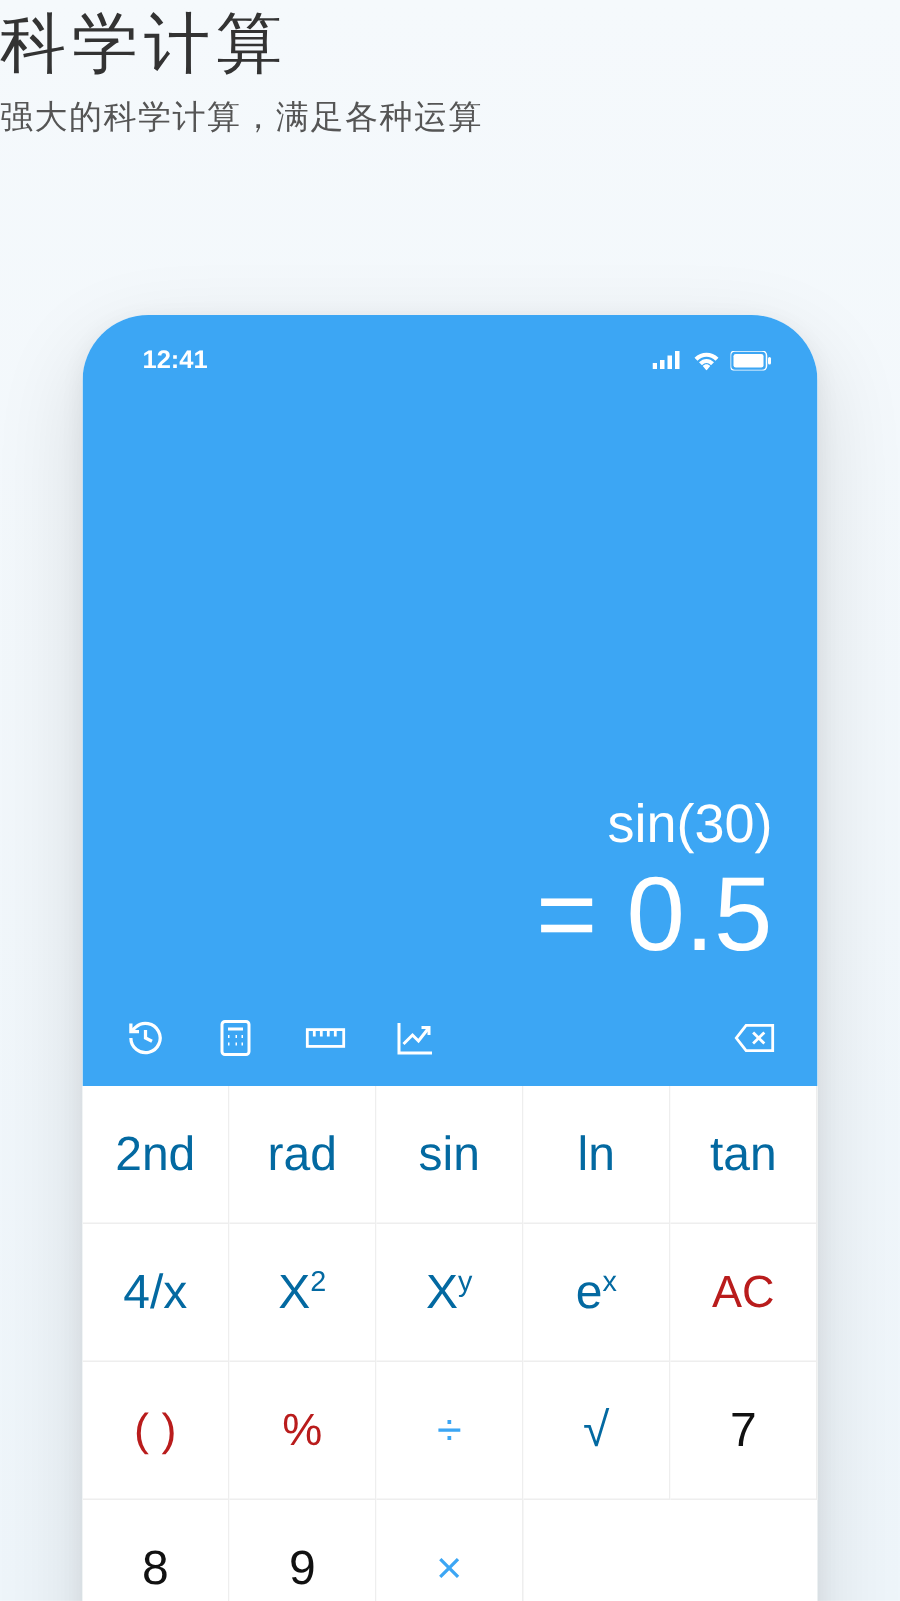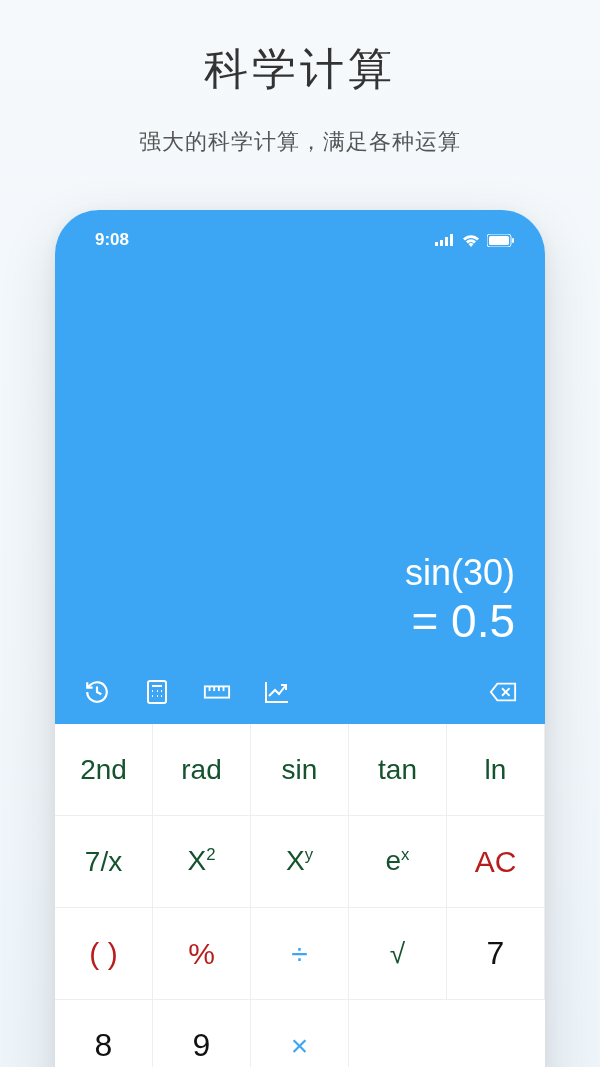--- a/index.html
+++ b/index.html
@@ -4,33 +4,31 @@
   <style>
     * { margin: 0; padding: 0; box-sizing: border-box; }
     body {
       width: 600px;
       height: 1067px;
       background: linear-gradient(180deg, #f5f9fc 0%, #eef5fa 100%);
       font-family: -apple-system, BlinkMacSystemFont, "PingFang SC", sans-serif;
       overflow: hidden;
     }
     .promo-header {
-      text-align: center;
-      padding-top: 40px;
     }
     .promo-title {
       font-size: 44px;
       color: #333;
       font-weight: 400;
       letter-spacing: 4px;
     }
     .promo-subtitle {
       font-size: 22px;
       color: #555;
-      margin-top: 28px;
+      margin-top: 4px;
       letter-spacing: 1px;
     }
     .phone {
       position: absolute;
       left: 50%;
       transform: translateX(-50%);
       top: 210px;
       width: 490px;
       height: 1000px;
       background: #fff;
@@ -60,21 +58,21 @@
       bottom: 80px;
       text-align: right;
     }
     .expression {
       font-size: 36px;
       font-weight: 300;
       margin-bottom: 4px;
       margin-top: 16px;
     }
     .result {
-      font-size: 46px;
+      font-size: 70px;
       font-weight: 400;
       line-height: 1;
     }
     .toolbar {
       position: absolute;
       bottom: 18px;
       left: 0;
       right: 0;
       display: flex;
       align-items: center;
@@ -92,22 +90,22 @@
     .toolbar-spacer { flex: 1; }
     .keypad {
       display: grid;
       grid-template-columns: repeat(5, 1fr);
     }
     .key {
       height: 92px;
       display: flex;
       align-items: center;
       justify-content: center;
-      font-size: 28px;
-      color: #14532d;
+      font-size: 32px;
+      color: #0369a1;
       border-right: 1px solid #eee;
       border-bottom: 1px solid #eee;
       cursor: pointer;
       background: #fff;
     }
     .key.num { font-size: 32px; color: #111; }
     .key.blue { color: #b91c1c; font-size: 30px; }
     .key.blue-big { color: #3ca6f4; font-size: 30px; }
     sup { font-size: 0.6em; vertical-align: super; }
   </style>
@@ -115,21 +113,21 @@
 <body>
 
 <div class="promo-header">
   <div class="promo-title">科学计算</div>
   <div class="promo-subtitle">强大的科学计算，满足各种运算</div>
 </div>
 
 <div class="phone">
   <div class="display-area">
     <div class="status-bar">
-      <span>9:08</span>
+      <span>12:41</span>
       <div class="status-right">
         <span class="signal-icon">
           <svg width="20" height="12" viewBox="0 0 20 12">
               <rect x="0" y="8" width="3" height="4" fill="#fff"></rect>
               <rect x="5" y="6" width="3" height="6" fill="#fff"></rect>
               <rect x="10" y="3" width="3" height="9" fill="#fff"></rect>
               <rect x="15" y="0" width="3" height="12" fill="#fff"></rect>
             </svg>
         </span>
         <span class="wifi-icon">
@@ -198,24 +196,24 @@
             <line x1="22" y1="7" x2="14" y2="15"></line>
           </svg>
       </div>
     </div>
   </div>
 
   <div class="keypad">
     <div class="key">2nd</div>
     <div class="key">rad</div>
     <div class="key">sin</div>
+    <div class="key">ln</div>
+
     <div class="key">tan</div>
-
-    <div class="key">ln</div>
-    <div class="key">7/x</div>
+    <div class="key">4/x</div>
     <div class="key">
         <span><span>X</span><sup>2</sup></span>
       </div>
     <div class="key">
         <span><span>X</span><sup>y</sup></span>
       </div>
 
     <div class="key">
         <span><span>e</span><sup>x</sup></span>
       </div>

